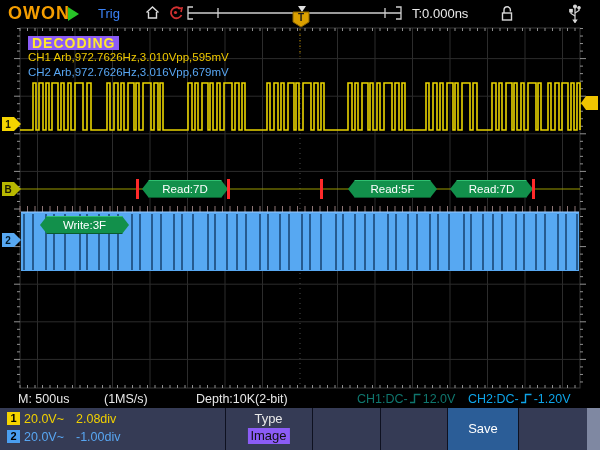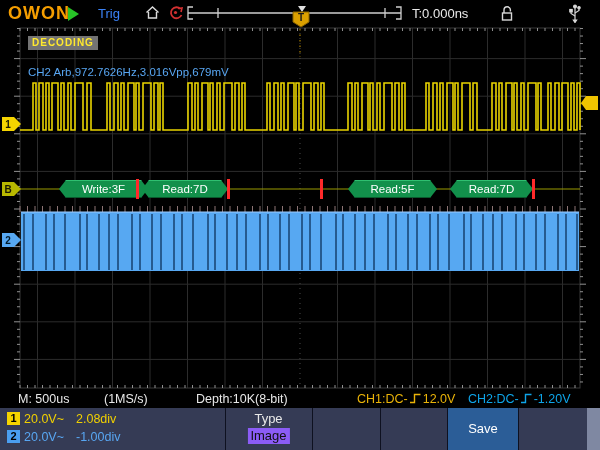--- a/index.html
+++ b/index.html
@@ -7,35 +7,35 @@
           font-family:"Liberation Sans",sans-serif;-webkit-font-smoothing:antialiased;}
   .abs{position:absolute;}
   
   .hdr{position:absolute;left:0;top:0;width:600px;height:28px;background:#000;}
   .brand{left:8px;top:3px;color:#f59e00;font-size:18px;font-weight:bold;letter-spacing:1px;}
   .play{left:68px;top:7px;width:0;height:0;border-left:11px solid #27c427;
         border-top:7px solid transparent;border-bottom:7px solid transparent;}
   .trig{left:98px;top:6px;color:#3b82f6;font-size:13px;}
   .ttime{left:412px;top:6px;color:#eaeaea;font-size:13px;}
   
-  .dec-badge{left:28px;top:36px;background:#737373;color:#ffe92e;font-size:10px;
+  .dec-badge{left:28px;top:36px;background:#8b5cf6;color:#ffe92e;font-size:14px;
              font-weight:bold;padding:0 4px;line-height:14px;letter-spacing:1px;}
   .ch1info{left:28px;top:51px;color:#efc900;font-size:11.5px;}
   .ch2info{left:28px;top:66px;color:#58a6f2;font-size:11.5px;}
   
   .frames{position:absolute;left:0;top:180px;width:600px;height:20px;}
   .frame{position:absolute;top:0;height:18px;background:#12904b;border-top:1px solid #2fbf70;
          border-bottom:1px solid #0a5a2e;box-sizing:border-box;color:#fff;font-size:11.5px;
          line-height:17px;text-align:center;
          clip-path:polygon(7px 0,calc(100% - 7px) 0,100% 50%,calc(100% - 7px) 100%,7px 100%,0 50%);}
   .errbar{position:absolute;top:-1px;width:3px;height:20px;background:#ff2a2a;}
   
   .sbar{position:absolute;left:0;top:390px;width:600px;height:30px;color:#e8e8e8;font-size:12.5px;}
   .sbar .abs{top:2px;}
-  .st-ch1{color:#eab308;}
+  .st-ch1{color:#0f766e;}
   .st-ch2{color:#0ea5e9;}
   .edge-glyph{display:inline-block;vertical-align:-2px;margin:0 1px;}
   
   .menu{position:absolute;left:0;top:408px;width:600px;height:42px;background:#353b55;}
   .mdiv{position:absolute;top:0;width:1px;height:42px;background:#0e1120;}
   .badge{position:absolute;width:13px;height:13px;font-size:11px;font-weight:bold;
          color:#000;text-align:center;line-height:13px;}
   .b1{background:#f5d400;}
   .b2{background:#4a9ef0;}
   .mtxt{position:absolute;font-size:12.5px;}
@@ -531,37 +531,38 @@
     </g>
     <g>
       <polygon points="2,233 14,233 21,240 14,247 2,247" fill="#57a8f2"></polygon>
       <text x="8" y="244" font-size="10" font-weight="bold" fill="#001a2a" text-anchor="middle" font-family="Liberation Sans, sans-serif">2</text>
     </g>
 
     <polygon points="598,96 586,96 581,103 586,110 598,110" fill="#f0c400"></polygon>
   </svg>
 
   <div class="frames" id="frames">
-      <div class="frame" style="left: 59px; width: 89px;">Write:3F</div>
+      <div class="frame" style="left: 40px; width: 89px; margin-top: 36px;">Write:3F</div>
       <div class="errbar" style="left: 136px;"></div>
       <div class="frame" style="left: 142px; width: 86px;">Read:7D</div>
       <div class="errbar" style="left: 227px;"></div>
       <div class="errbar" style="left: 320px;"></div>
       <div class="frame" style="left: 348px; width: 89px;">Read:5F</div>
       <div class="frame" style="left: 450px; width: 83px;">Read:7D</div>
       <div class="errbar" style="left: 532px;"></div>
     </div>
 
   <span class="abs dec-badge">DECODING</span>
+  <span class="abs ch1info">CH1 Arb,972.7626Hz,3.010Vpp,595mV</span>
   <span class="abs ch2info">CH2 Arb,972.7626Hz,3.016Vpp,679mV</span>
 
   <div class="sbar">
     <span class="abs" style="left:18px">M: 500us</span>
     <span class="abs" style="left:104px">(1MS/s)</span>
-    <span class="abs" style="left:196px">Depth:10K(8-bit)</span>
+    <span class="abs" style="left:196px">Depth:10K(2-bit)</span>
     <span class="abs st-ch1" style="left:357px">
       <span>CH1:DC-</span><svg class="edge-glyph" width="13" height="13" viewBox="0 0 13 13">
           <path d="M1,10.5 H5.5 V2.5 H11.5" fill="none" stroke="currentColor" stroke-width="1.4"></path>
         </svg><span>12.0V</span>
     </span>
     <span class="abs st-ch2" style="left:468px">
       <span>CH2:DC-</span><svg class="edge-glyph" width="13" height="13" viewBox="0 0 13 13">
           <path d="M1,10.5 H5.5 V2.5 H11.5" fill="none" stroke="currentColor" stroke-width="1.4"></path>
         </svg><span>-1.20V</span>
     </span>

